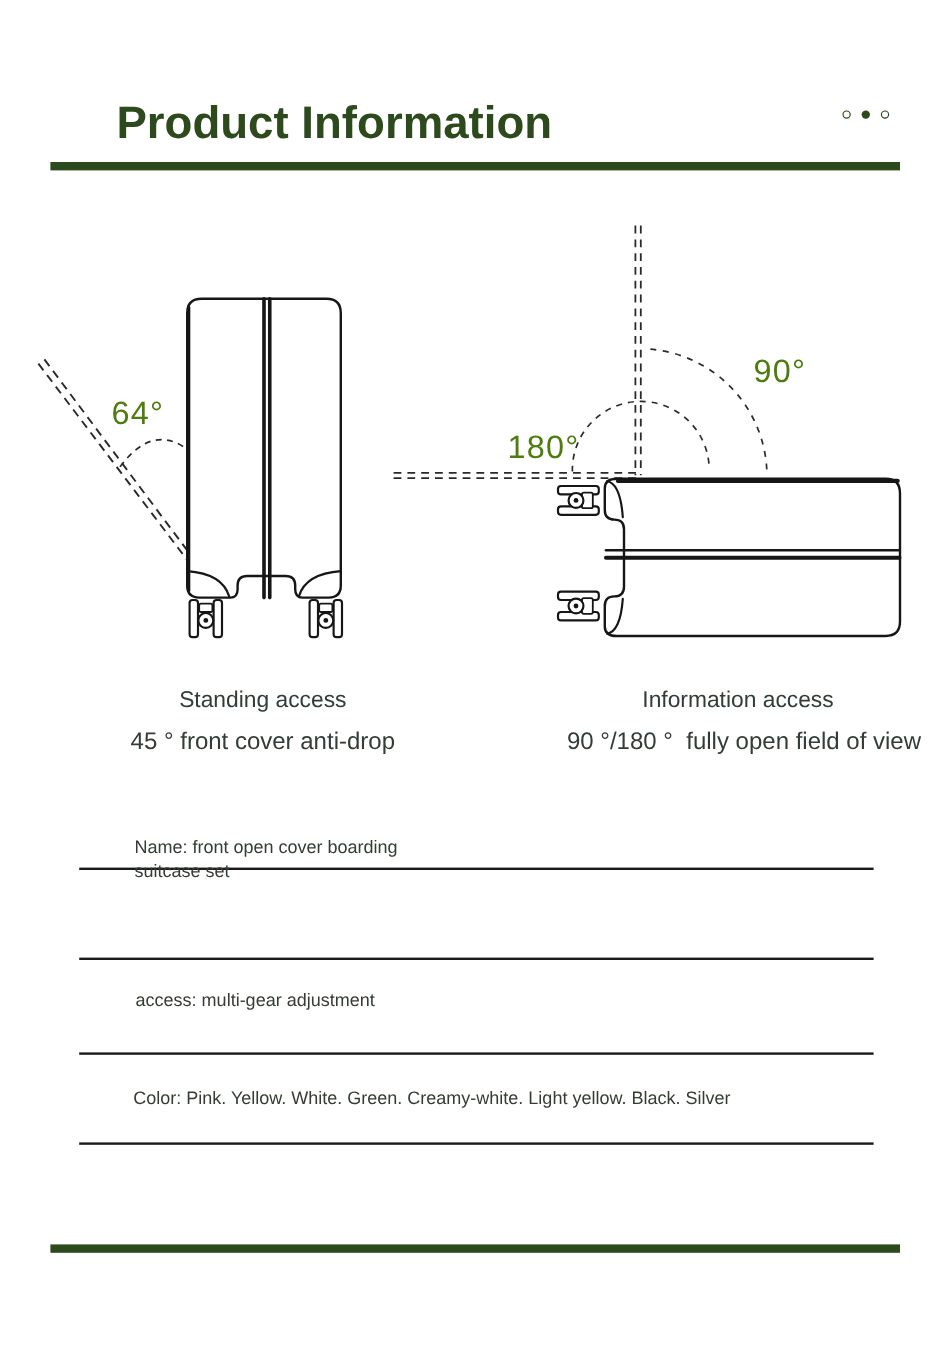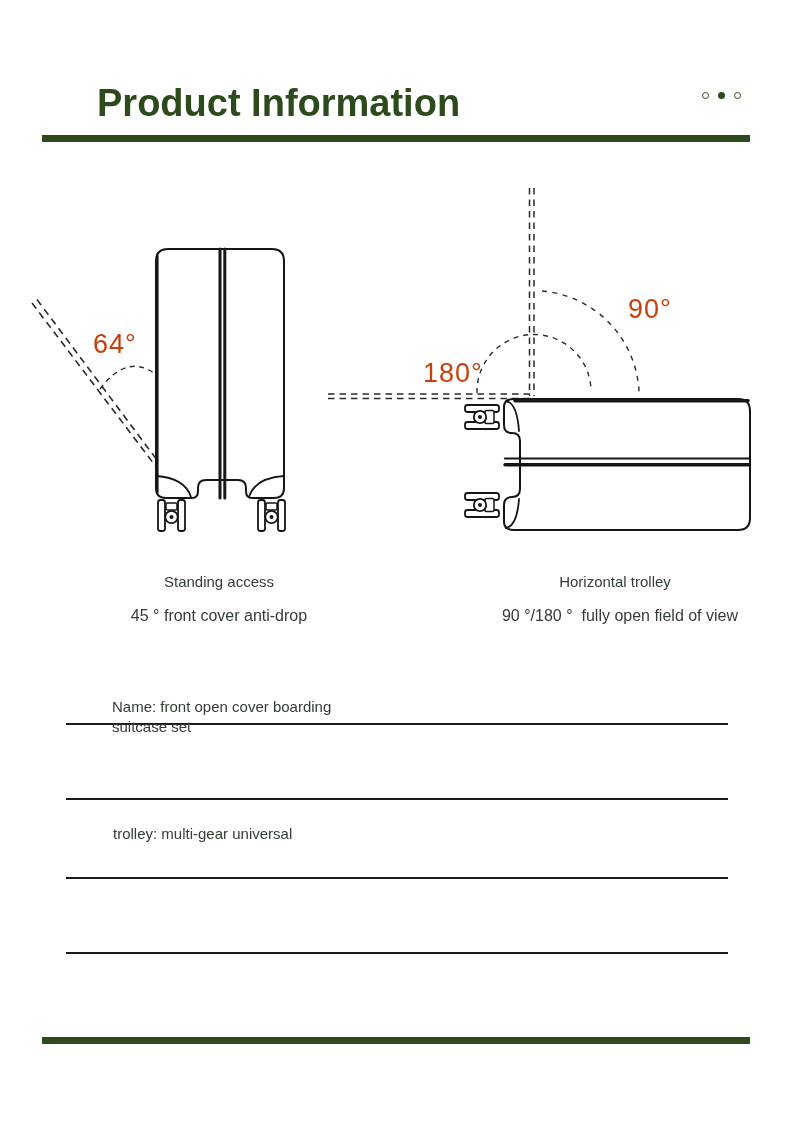--- a/index.html
+++ b/index.html
@@ -7,23 +7,23 @@
         font-family:"Liberation Sans","DejaVu Sans",sans-serif;}
   .abs{position:absolute;}
   .page-title{left:54px;top:82px;font-size:38px;font-weight:bold;color:#2d4a1d;letter-spacing:0px;margin-left:43px;}
   .dots{left:702px;top:92px;display:flex;gap:9px;align-items:center;}
   .dot{width:7px;height:7px;border-radius:50%;box-sizing:border-box;}
   .dot.hollow{border:1.6px solid #2d4a1d;background:transparent;}
   .dot.filled{background:#2d4a1d;}
   .rule{height:7px;background:#2d4a1d;left:42px;width:708px;}
   .rule.top{top:135px;}
   .rule.bottom{top:1037px;}
-  .angle-label{color:#c2410c;font-size:27px;font-weight:400;letter-spacing:1px;}
-  .caption{width:350px;text-align:center;color:#323d35;font-size:15px;}
-  .subcaption{width:360px;text-align:center;color:#323d35;font-size:16px;white-space:pre-wrap;}
+  .angle-label{color:#4d7c0f;font-size:27px;font-weight:400;letter-spacing:1px;}
+  .caption{width:350px;text-align:center;color:#323d35;font-size:19px;}
+  .subcaption{width:360px;text-align:center;color:#323d35;font-size:20px;white-space:pre-wrap;}
   .spec-line{left:66px;width:662px;height:2px;background:#1a1a1a;}
   .spec-text{color:#333d33;font-size:15px;line-height:1.3;}
   svg{display:block;}
 </style>
 </head>
 <body>
 
 <div class="page">
 
   <div class="abs page-title">Product Information</div>
@@ -101,27 +101,28 @@
         <circle cx="160" cy="325" r="6.2"></circle>
         <circle cx="160" cy="325" r="2" fill="#161616" stroke="none"></circle>
       </g>
     </g>
   </svg>
   <div class="abs angle-label" style="left:628px;top:294px">90°</div>
   <div class="abs angle-label" style="left:423px;top:358px">180°</div>
 
   <div class="abs caption" style="left:44px;top:573px">Standing access</div>
   <div class="abs subcaption" style="left:39px;top:607px">45 ° front cover anti-drop</div>
-  <div class="abs caption" style="left:440px;top:573px">Horizontal trolley</div>
+  <div class="abs caption" style="left:440px;top:573px">Information access</div>
   <div class="abs subcaption" style="left:440px;top:607px">90 °/180 °  fully open field of view</div>
 
   <div class="abs spec-line" style="top:723px"></div>
   <div class="abs spec-text" style="left:112px;top:697px;width:245px">Name: front open cover boarding suitcase set</div>
 
   <div class="abs spec-line" style="top:798px"></div>
-  <div class="abs spec-text" style="left:113px;top:824px">trolley: multi-gear universal</div>
+  <div class="abs spec-text" style="left:113px;top:824px">access: multi-gear adjustment</div>
 
   <div class="abs spec-line" style="top:877px"></div>
+  <div class="abs spec-text" style="left:111px;top:906px;width:600px">Color: Pink. Yellow. White. Green. Creamy-white. Light yellow. Black. Silver</div>
 
   <div class="abs spec-line" style="top:952px"></div>
 
   <div class="abs rule bottom"></div>
 </div>
 
 </body></html>

